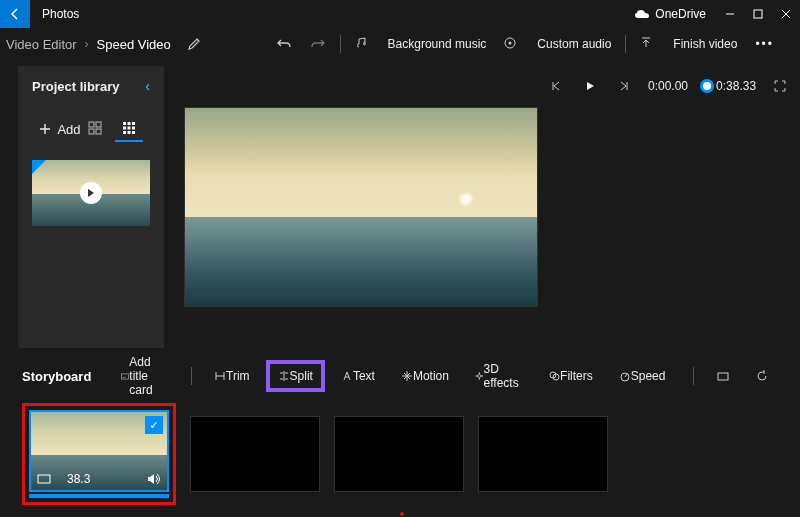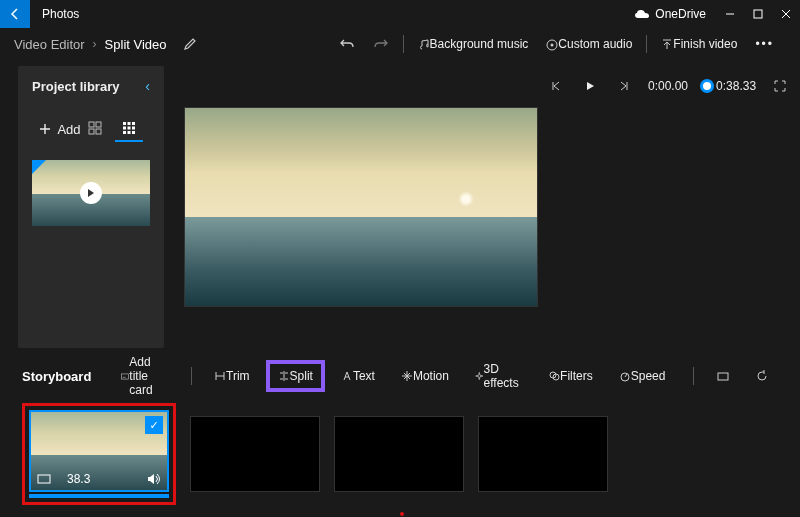--- a/index.html
+++ b/index.html
@@ -4,21 +4,21 @@
 <style>
 * { margin:0; padding:0; box-sizing:border-box; font-family:"Segoe UI",sans-serif; }
 body { width:800px; height:517px; background:#1a1a1a; color:#fff; overflow:hidden; font-size:12px; }
 .titlebar { height:28px; background:#1a1a1a; display:flex; align-items:center; }
 .back-btn { width:30px; height:28px; background:#0078d4; display:flex; align-items:center; justify-content:center; }
 .app-title { padding:0 12px; font-size:12px; color:#fff; }
 .tb-spacer { flex:1; }
 .onedrive { display:flex; align-items:center; gap:5px; padding:0 10px; font-size:12px; }
 .win-btn { width:28px; height:28px; display:flex; align-items:center; justify-content:center; font-size:10px; }
 .win-btn svg { fill:none; stroke:#fff; stroke-width:1; }
-.crumbbar { height:32px; display:flex; align-items:center; padding:0 10px; gap:4px; }
+.crumbbar { height:32px; display:flex; align-items:center; padding:0 2px; gap:4px; }
 .crumb { color:#bbb; font-size:13px; padding:4px 4px; }
 .crumb.active { color:#fff; }
 .crumb-sep { color:#888; }
 .pencil { padding:0 8px; }
 .main { display:flex; height:288px; padding:6px 18px 0 18px; gap:20px; }
 .left { width:365px; background:#2a2a2a; border-radius:2px; padding:12px 14px; display:flex; flex-direction:column; }
 .lib-head { display:flex; align-items:center; justify-content:space-between; }
 .lib-title { font-size:13px; font-weight:600; color:#eee; }
 .lib-collapse { color:#4cc2ff; font-size:14px; }
 .lib-tools { display:flex; align-items:center; justify-content:center; margin-top:22px; }
@@ -27,21 +27,21 @@
 .vt { width:28px; height:26px; display:flex; align-items:center; justify-content:center; border-bottom:2px solid transparent; }
 .vt.active { border-bottom:2px solid #0091ff; }
 .lib-items { margin-top:18px; }
 .lib-thumb { width:118px; height:66px; position:relative; background:#333; overflow:hidden; }
 .lib-corner { position:absolute; top:0; left:0; width:0; height:0; border-top:14px solid #0091ff; border-right:14px solid transparent; }
 .lib-play { position:absolute; top:50%; left:50%; transform:translate(-50%,-50%); width:22px; height:22px; background:#fff; border-radius:50%; display:flex; align-items:center; justify-content:center; }
 .sky { width:100%; height:52%; background:linear-gradient(to bottom,#a8b89a 0%,#d8d4a8 50%,#f0e4c0 100%); }
 .sea { width:100%; height:48%; background:linear-gradient(to bottom,#6a8a8a 0%,#2a4a52 100%); }
 .right { flex:1; display:flex; flex-direction:row; }
 .topbar { height:32px; display:flex; align-items:center; justify-content:flex-end; gap:2px; position:relative; top:-32px; margin-bottom:-32px; }
-.tb-btn { display:flex; align-items:flex-end; gap:0; padding:4px 8px; font-size:12px; color:#eee; }
+.tb-btn { display:flex; align-items:flex-start; gap:21px; padding:4px 8px; font-size:12px; color:#eee; }
 .tb-div { width:1px; height:18px; background:#555; margin:0 4px; }
 .preview-wrap { flex:1; display:flex; align-items:center; justify-content:center; }
 .preview { width:354px; height:200px; background:#000; border:1px solid #333; overflow:hidden; position:relative; }
 .preview .sky { height:55%; background:linear-gradient(to bottom,#98a888 0%,#c8c498 35%,#e8dcb0 60%,#f0e4c0 100%); }
 .sun { position:absolute; top:42%; right:18%; width:16px; height:16px; background:radial-gradient(circle,#fffaeb 30%,rgba(255,250,235,0) 70%); border-radius:50%; }
 .preview .sea { height:45%; background:linear-gradient(to bottom,#7a9a9a 0%,#3a5a62 60%,#1a3a42 100%); }
 .controls { height:40px; display:flex; align-items:center; gap:14px; padding:0 8px; font-size:12px; }
 .cbtn { width:20px; display:flex; justify-content:center; }
 .time { font-variant-numeric:tabular-nums; font-size:12px; color:#eee; }
 .track { flex:1; height:3px; background:#555; position:relative; border-radius:2px; }
@@ -96,21 +96,21 @@
       <svg width="10" height="10">
         <line x1="1" y1="1" x2="9" y2="9"></line>
         <line x1="9" y1="1" x2="1" y2="9"></line>
       </svg>
     </div>
 </div>
 
 <div class="crumbbar">
   <span class="crumb">Video Editor</span>
   <span class="crumb-sep">›</span>
-  <span class="crumb active">Split Video</span>
+  <span class="crumb active">Speed Video</span>
   <span class="pencil">
     <svg width="14" height="14" viewBox="0 0 14 14">
         <path d="M2 12 L3 9 L10 2 L12 4 L5 11 Z" stroke="#ccc" stroke-width="1.2" fill="none"></path>
       </svg>
   </span>
   <div class="tb-spacer"></div>
 </div>
 
 <div class="topbar" style="padding-right:18px;">
   <div class="tb-btn">

